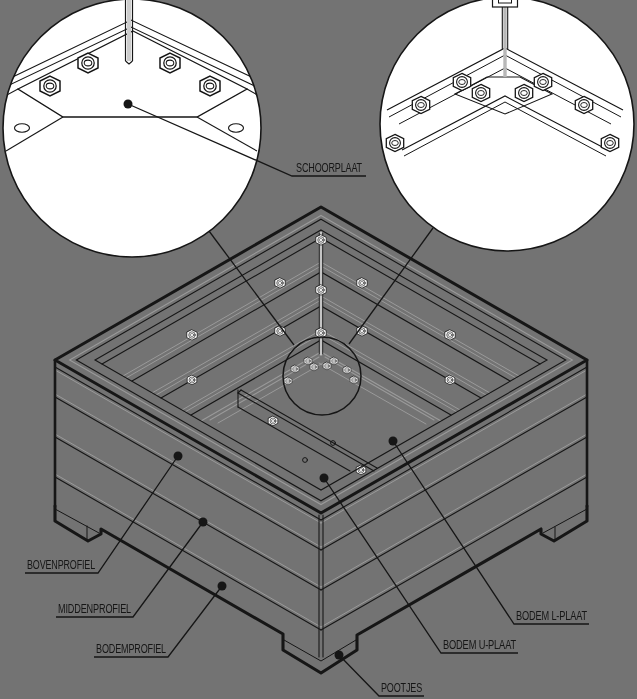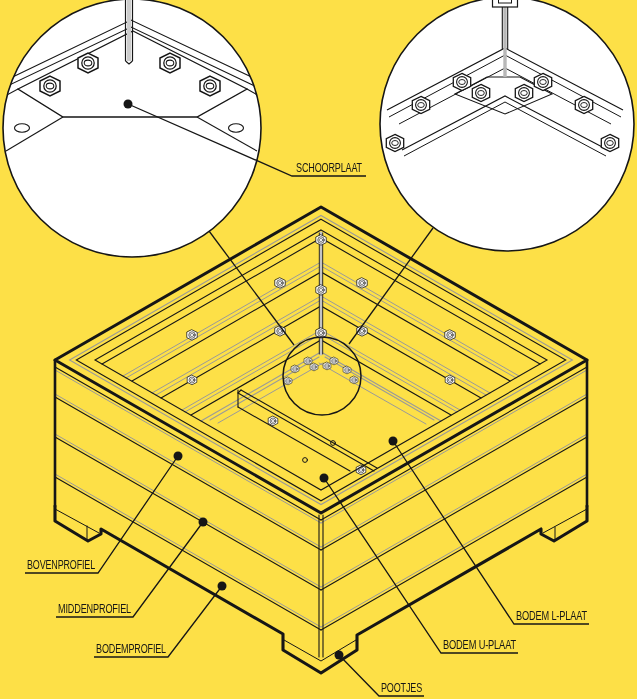--- a/index.html
+++ b/index.html
@@ -1,16 +1,16 @@
 <!DOCTYPE html>
 <html><head>
 <meta charset="utf-8">
 <style>
   html,body{margin:0;padding:0;background:#fff;}
-  .stage{position:relative;width:637px;height:699px;background:#fde047;overflow:hidden;
+  .stage{position:relative;width:637px;height:699px;background:#737373;overflow:hidden;
          font-family:"Liberation Sans", sans-serif;}
   svg{display:block;}
   .lbl{font-family:"Liberation Sans", sans-serif;font-size:12px;fill:#161616;letter-spacing:-0.2px;}
 </style>
 </head>
 <body>
 
 <div class="stage">
 <svg width="637" height="699" viewBox="0 0 637 699">
   <defs>

